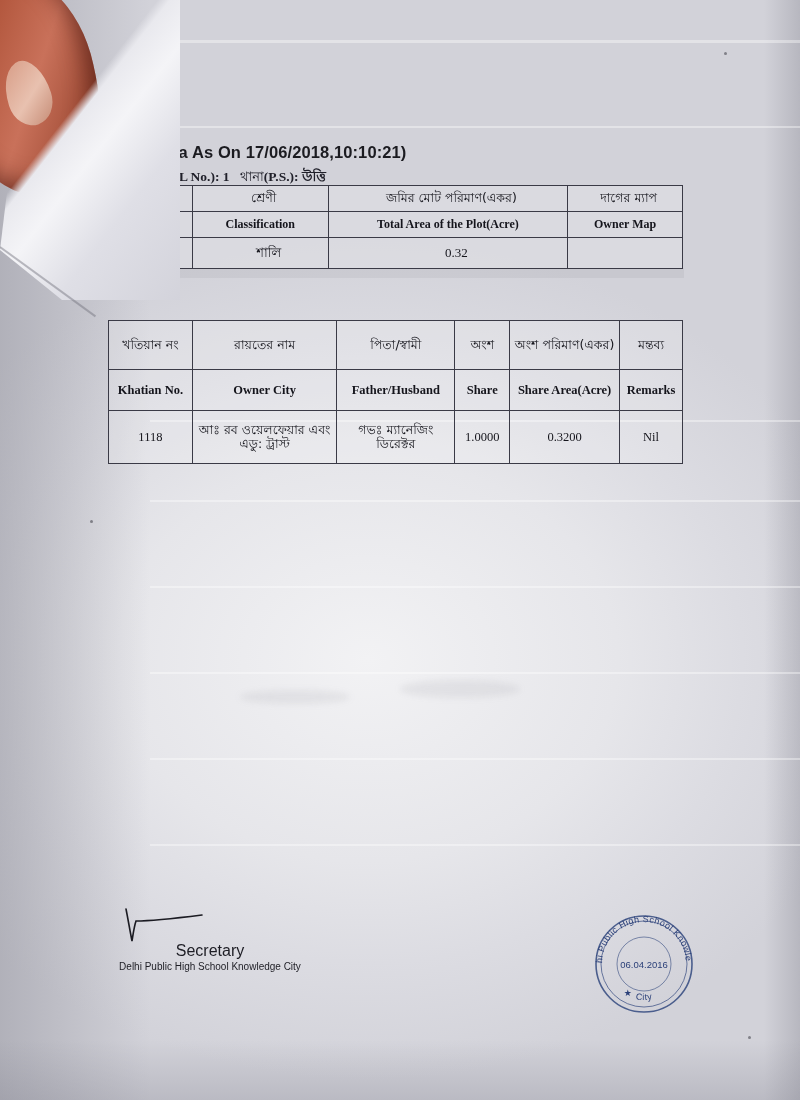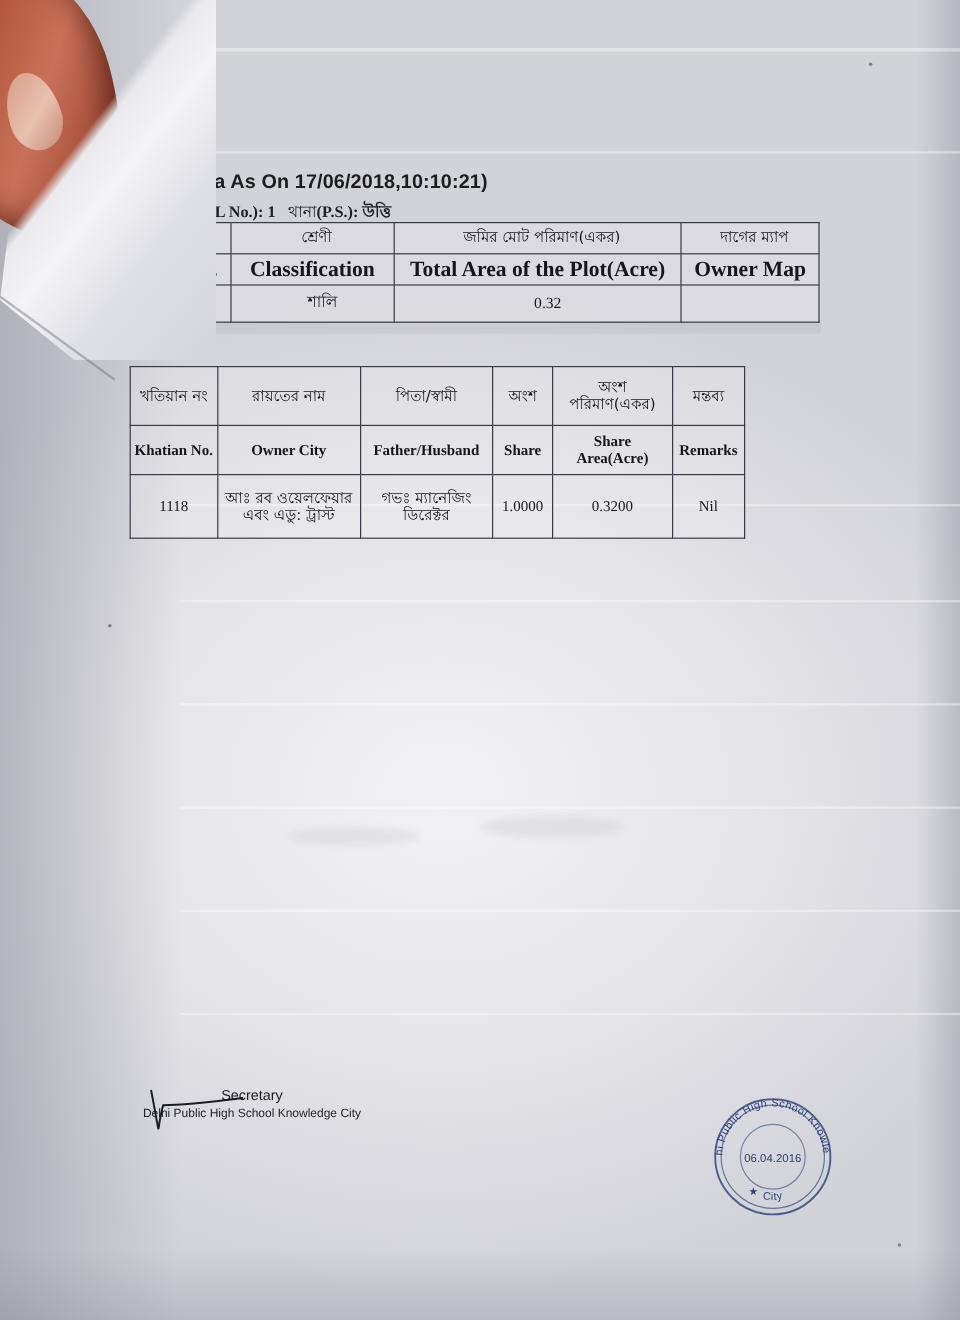--- a/index.html
+++ b/index.html
@@ -135,25 +135,25 @@
     padding: 2px 3px;
     line-height: 1.15;
   }
   .bn  { font-family: "DejaVu Sans", sans-serif; }
   .en  { font-family: "Liberation Serif", serif; font-weight: bold; }
   .plain { font-family: "Liberation Serif", serif; font-weight: normal; }
 
   
   #t1 { left: 108px; top: 185px; width: 575px; }
   #t1 .r1 td { height: 21px; font-size: 12.5px; padding-left: 10px; }
-  #t1 .r2 td { height: 21px; font-size: 18px; }
+  #t1 .r2 td { height: 21px; font-size: 12px; }
   #t1 .r3 td { height: 26px; font-size: 13px; padding-left: 20px; }
 
   
-  #t2 { left: 108px; top: 305px; width: 513px; }
+  #t2 { left: 108px; top: 320px; width: 575px; }
   #t2 .r1 td { height: 44px; font-size: 12.5px; }
   #t2 .r2 td { height: 36px; font-size: 12.5px; }
   #t2 .r3 td { height: 48px; font-size: 12.5px; }
 
   
   #sign {
     position: absolute;
     left: 60px; top: 905px;
     width: 300px;
     text-align: center;
@@ -163,21 +163,21 @@
   #sig-stroke {
     position: absolute;
     left: 110px; top: 905px;
     width: 120px; height: 40px;
   }
   #sign .line {
     font-size: 10px;
     line-height: 16px;
     white-space: nowrap;
   }
-  #sign .secretary { font-size: 12px; }
+  #sign .secretary { margin-top: 38px; font-size: 16px; }
 
   
   #stamp {
     position: absolute;
     left: 588px; top: 908px;
     width: 112px; height: 112px;
   }
   #stamp svg { display: block; }
   .stamp-txt {
     font-family: "Liberation Sans", sans-serif;

